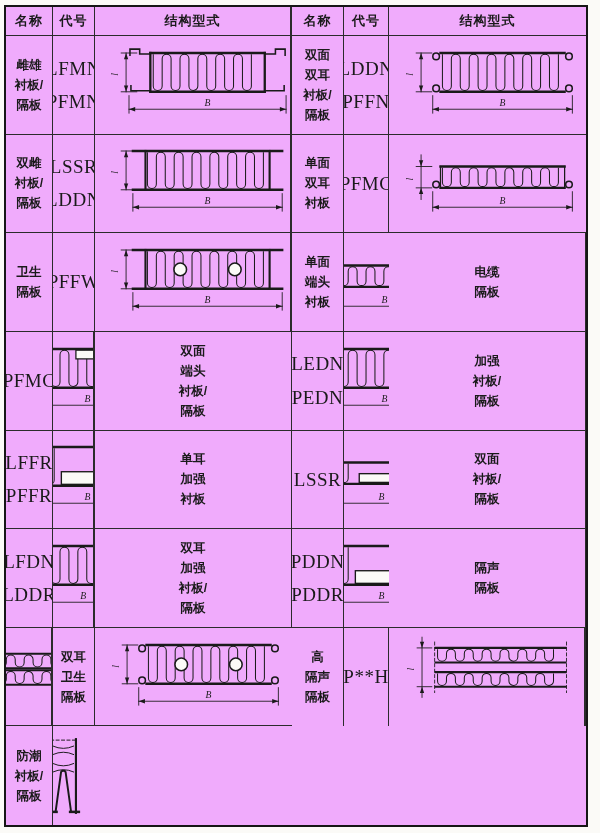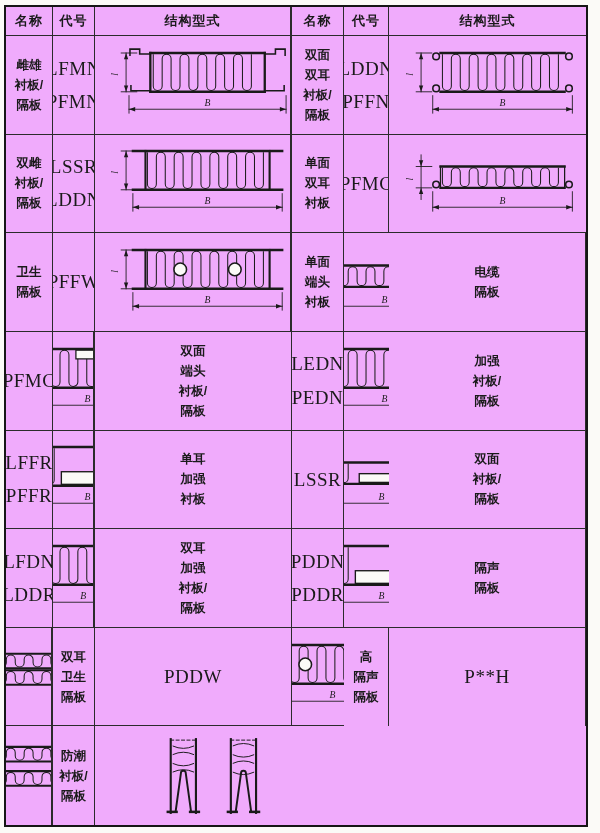--- a/index.html
+++ b/index.html
@@ -457,23 +457,20 @@
         <polygon points="32,22 29.8,15.6 34.2,15.6" fill="#1a1a1a"></polygon>
         <polygon points="32,54 29.8,60.4 34.2,60.4" fill="#1a1a1a"></polygon>
         <text x="24" y="40" font-family="Liberation Serif,DejaVu Serif,serif" font-size="10" font-style="italic" fill="#1a1a1a" text-anchor="middle" transform="rotate(-90 24 40)">l</text>
       </svg>
     </div>
     <div class="cell name-cell">
       <div>双耳</div>
       <div>卫生</div>
       <div>隔板</div>
     </div>
-    <div class="cell code-cell">
-      <div>PDDW</div>
-    </div>
     <div class="cell fig-cell lastcol">
       <svg viewBox="0 0 198 92" width="192" height="90" xmlns="http://www.w3.org/2000/svg">
         <path d="M 52 14.3 v 32.8 a 4.6 4.6 0 0 0 9.2 0 v -28.2 a 4.6 4.6 0 0 1 9.2 0 v 28.2 a 4.6 4.6 0 0 0 9.2 0 v -28.2 a 4.6 4.6 0 0 1 9.2 0 v 28.2 a 4.6 4.6 0 0 0 9.2 0 v -28.2 a 4.6 4.6 0 0 1 9.2 0 v 28.2 a 4.6 4.6 0 0 0 9.2 0 v -28.2 a 4.6 4.6 0 0 1 9.2 0 v 28.2 a 4.6 4.6 0 0 0 9.2 0 v -28.2 a 4.6 4.6 0 0 1 9.2 0 v 28.2 a 4.6 4.6 0 0 0 9.2 0 v -28.2 a 4.6 4.6 0 0 1 9.2 0 v 28.2 a 4.6 4.6 0 0 0 9.2 0 v -32.8" fill="none" stroke="#1a1a1a" stroke-width="1.05"></path>
         <line x1="50" y1="13" x2="178" y2="13" stroke="#1a1a1a" stroke-width="2.4" stroke-linecap="square"></line>
         <line x1="50" y1="53" x2="178" y2="53" stroke="#1a1a1a" stroke-width="2.4" stroke-linecap="square"></line>
         <circle cx="45.5" cy="16.5" r="3.4" fill="none" stroke="#1a1a1a" stroke-width="1.6"></circle>
         <circle cx="45.5" cy="49.5" r="3.4" fill="none" stroke="#1a1a1a" stroke-width="1.6"></circle>
         <circle cx="182.5" cy="16.5" r="3.4" fill="none" stroke="#1a1a1a" stroke-width="1.6"></circle>
         <circle cx="182.5" cy="49.5" r="3.4" fill="none" stroke="#1a1a1a" stroke-width="1.6"></circle>
         <circle cx="85.84" cy="33" r="6.5" fill="#fbfaf7" stroke="#1a1a1a" stroke-width="1.6"></circle>

